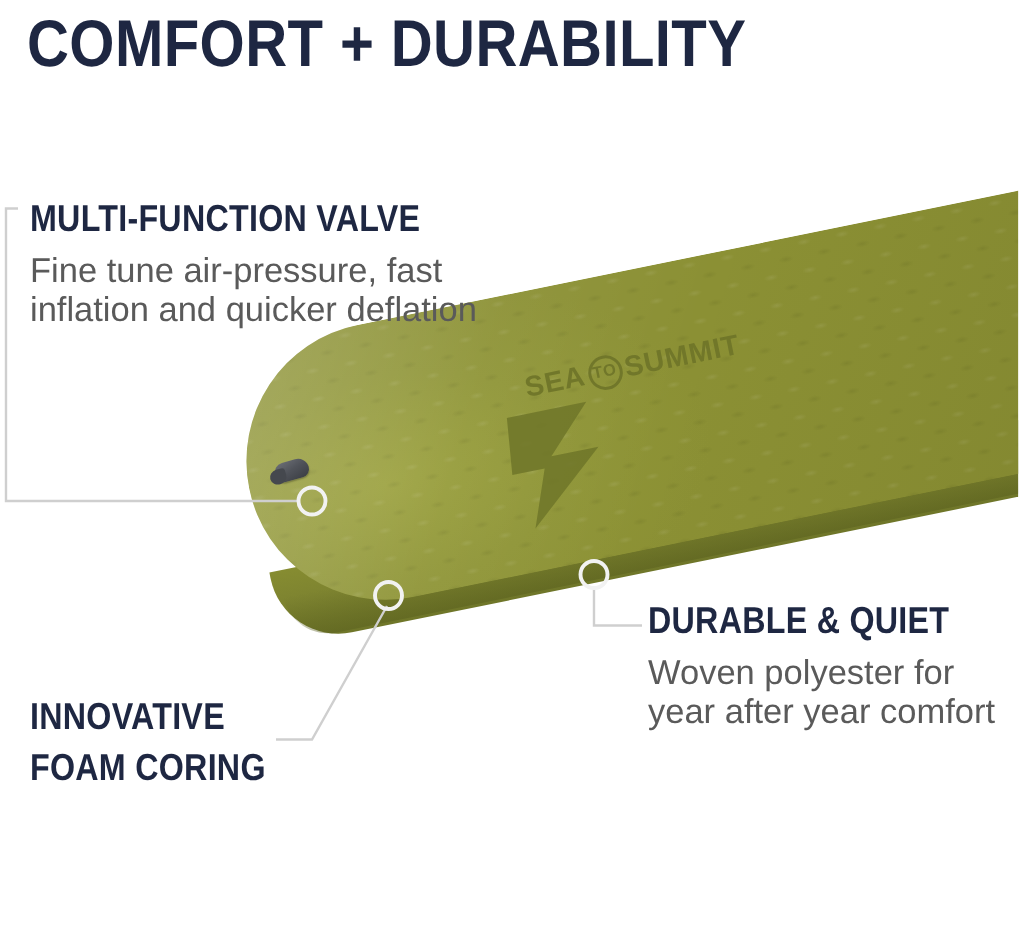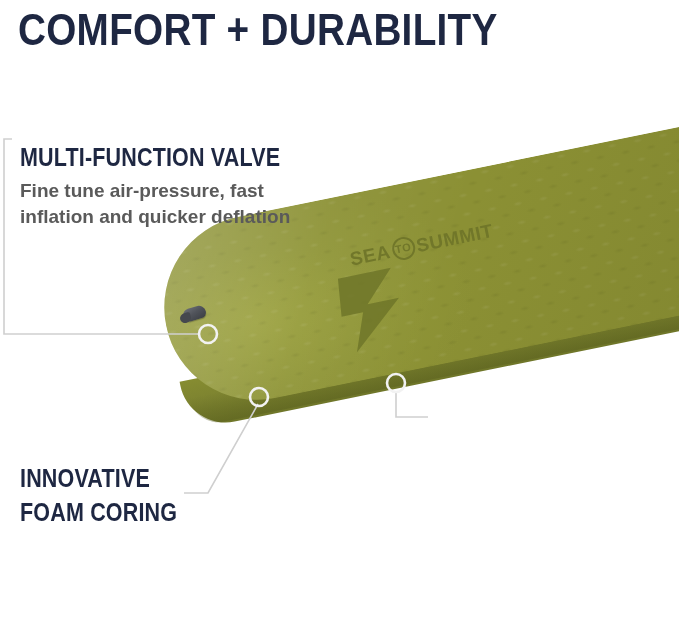--- a/index.html
+++ b/index.html
@@ -172,43 +172,43 @@
     line-height: 27px;
     letter-spacing: .2px;
     transform: scaleX(.86);
     transform-origin: left center;
     white-space: nowrap;
     margin: 0 0 7px 0;
   }
   .callout-body {
     font-family: "Liberation Sans", sans-serif;
     color: #5a5a5a;
-    font-size: 19px;
+    font-size: 23px;
     line-height: 26px;
-    font-weight: bold;
+    font-weight: normal;
     white-space: pre-line;
     margin: 0;
   }
 
   #page-title {
     position: absolute;
     left: 18px;
     top: 4px;
     font-family: "Liberation Sans", sans-serif;
     font-weight: bold;
     font-size: 44px;
     line-height: 52px;
     color: #1e2742;
     letter-spacing: .3px;
     transform: scaleX(.88);
     transform-origin: left center;
     white-space: nowrap;
   }
 
-  #callout-valve   { left: 20px;  top: 144px; }
+  #callout-valve   { left: 20px;  top: 133px; }
   #callout-durable { left: 432px; top: 401px; }
   #callout-foam    { left: 20px;  top: 465px; }
 </style>
 </head>
 <body>
 
 <div id="infographic">
 
   <div id="page-title">COMFORT + DURABILITY</div>
 
@@ -254,19 +254,24 @@
       <circle cx="396" cy="383" r="9"></circle>
     </g>
   </svg>
 
   <div class="callout" id="callout-valve">
     <div class="callout-heading">MULTI-FUNCTION VALVE</div>
     <div class="callout-body">Fine tune air-pressure, fast
 inflation and quicker deflation</div>
   </div>
 
+  <div class="callout" id="callout-durable">
+    <div class="callout-heading">DURABLE &amp; QUIET</div>
+    <div class="callout-body">Woven polyester for
+year after year comfort</div>
+  </div>
 
   <div class="callout" id="callout-foam">
     <div class="callout-heading">INNOVATIVE</div>
     <div class="callout-heading">FOAM CORING</div>
   </div>
 
 </div>
 
 </body></html>

